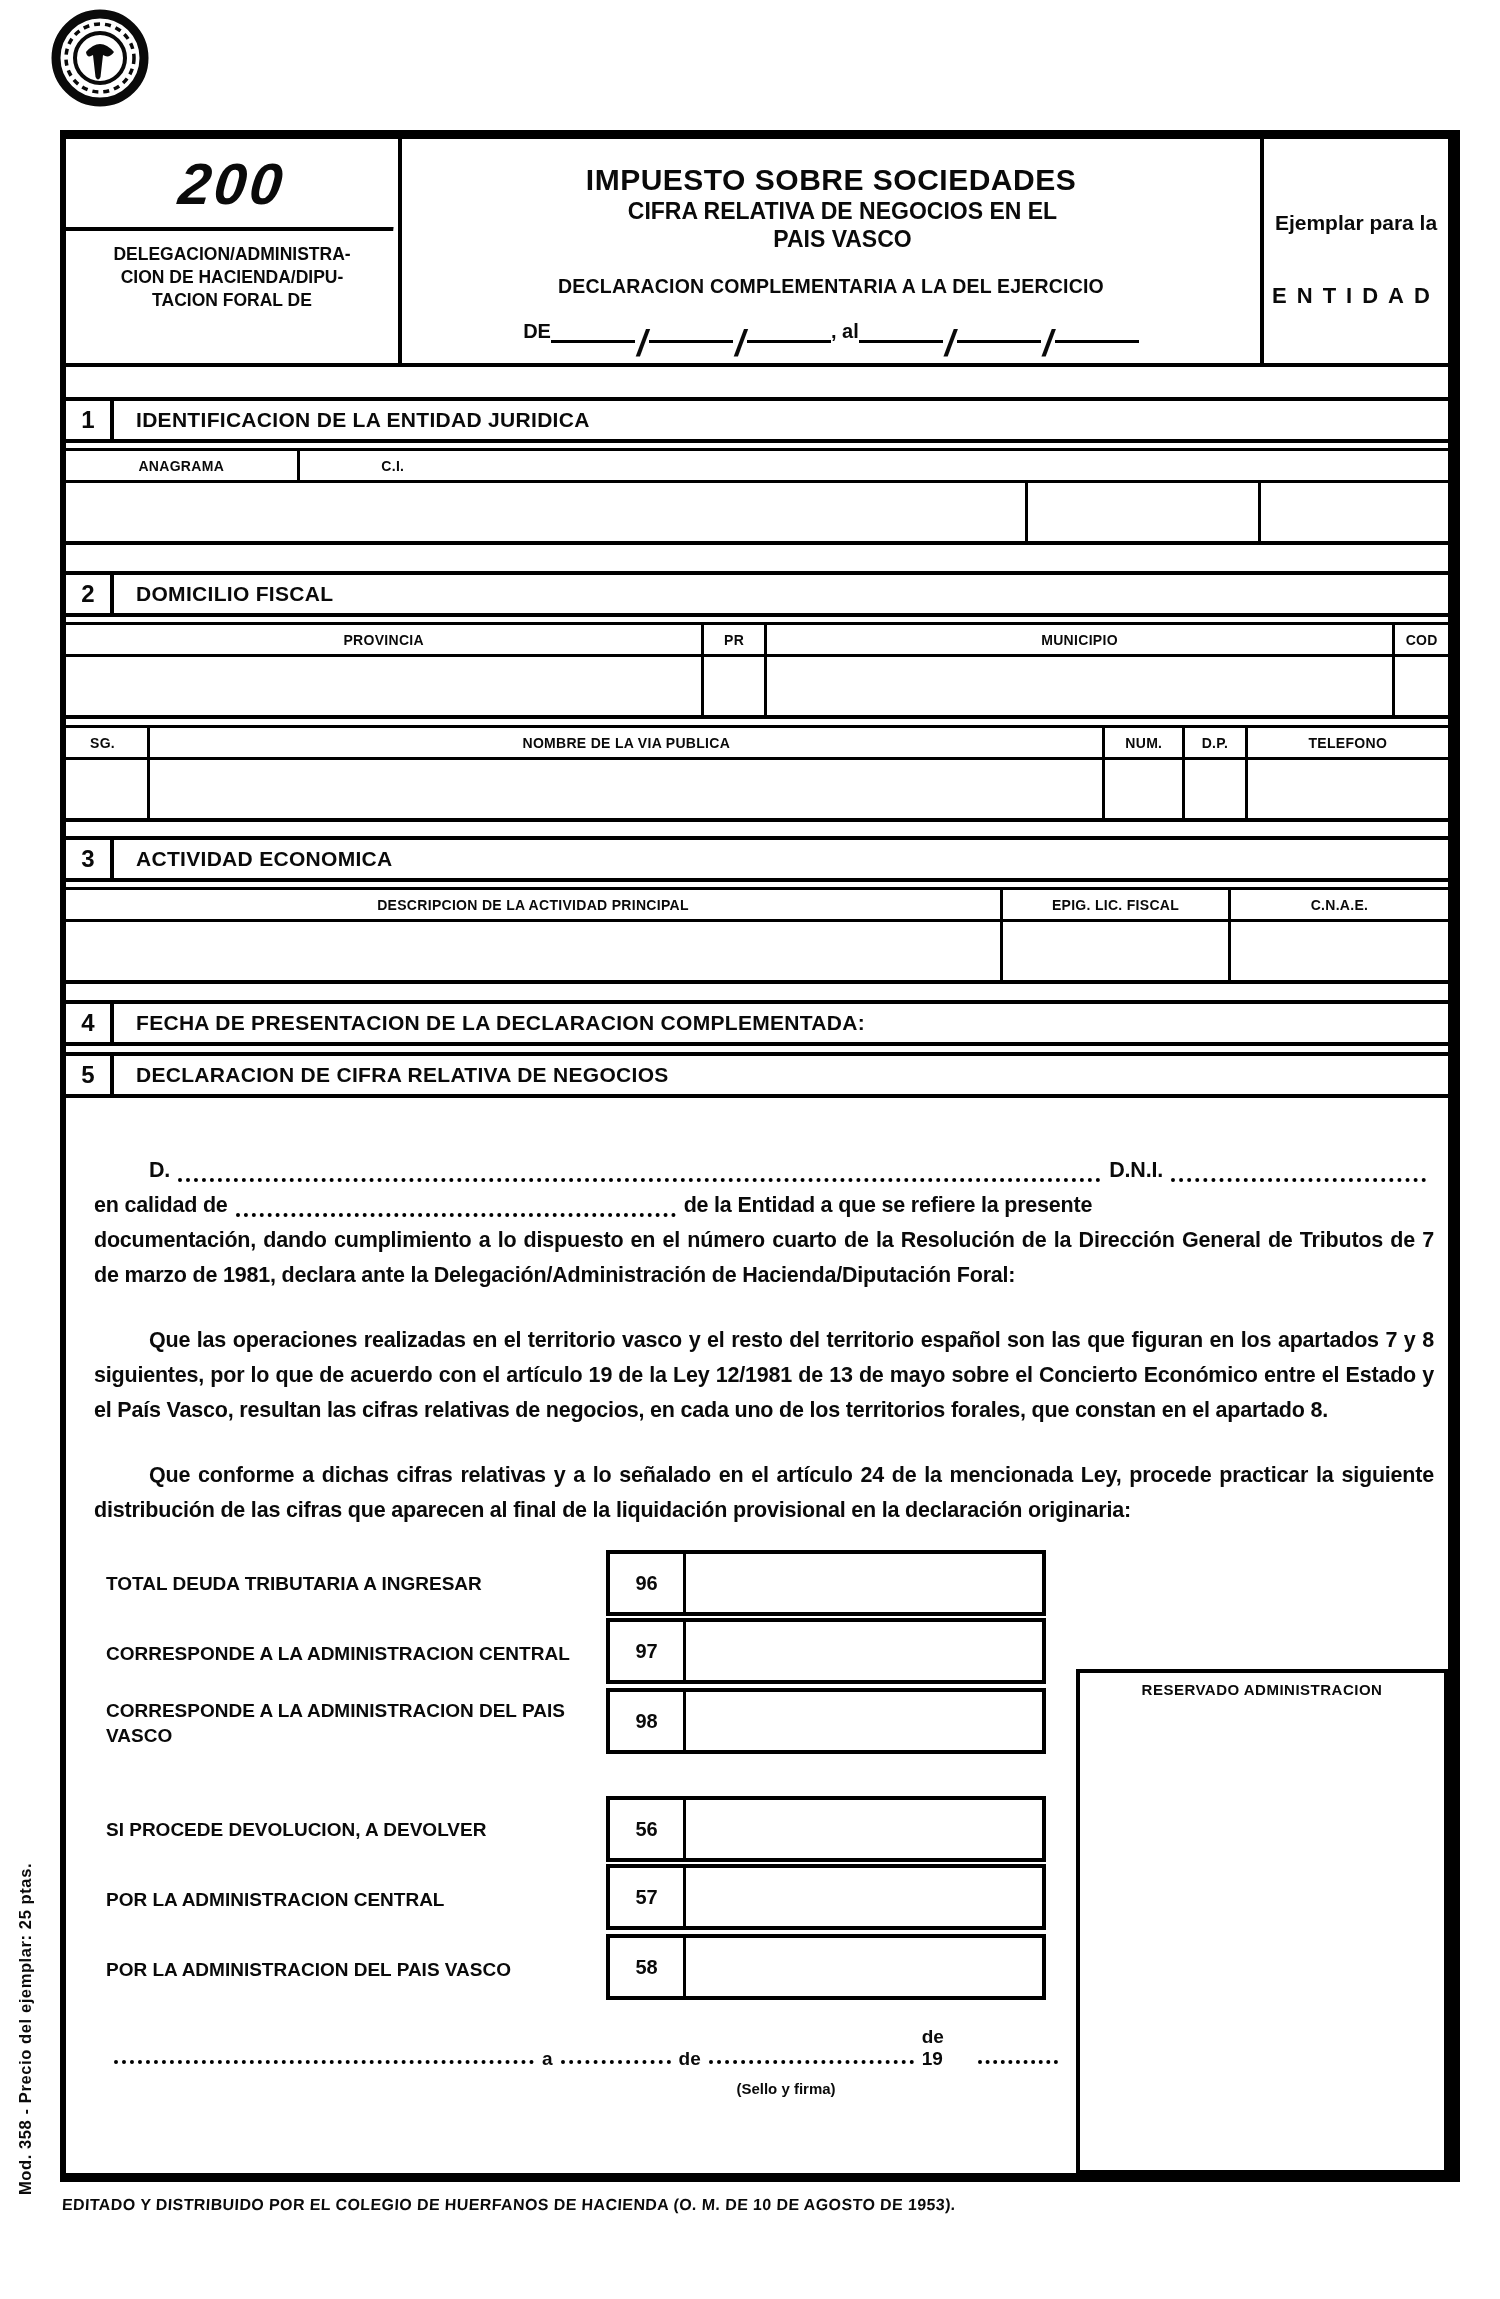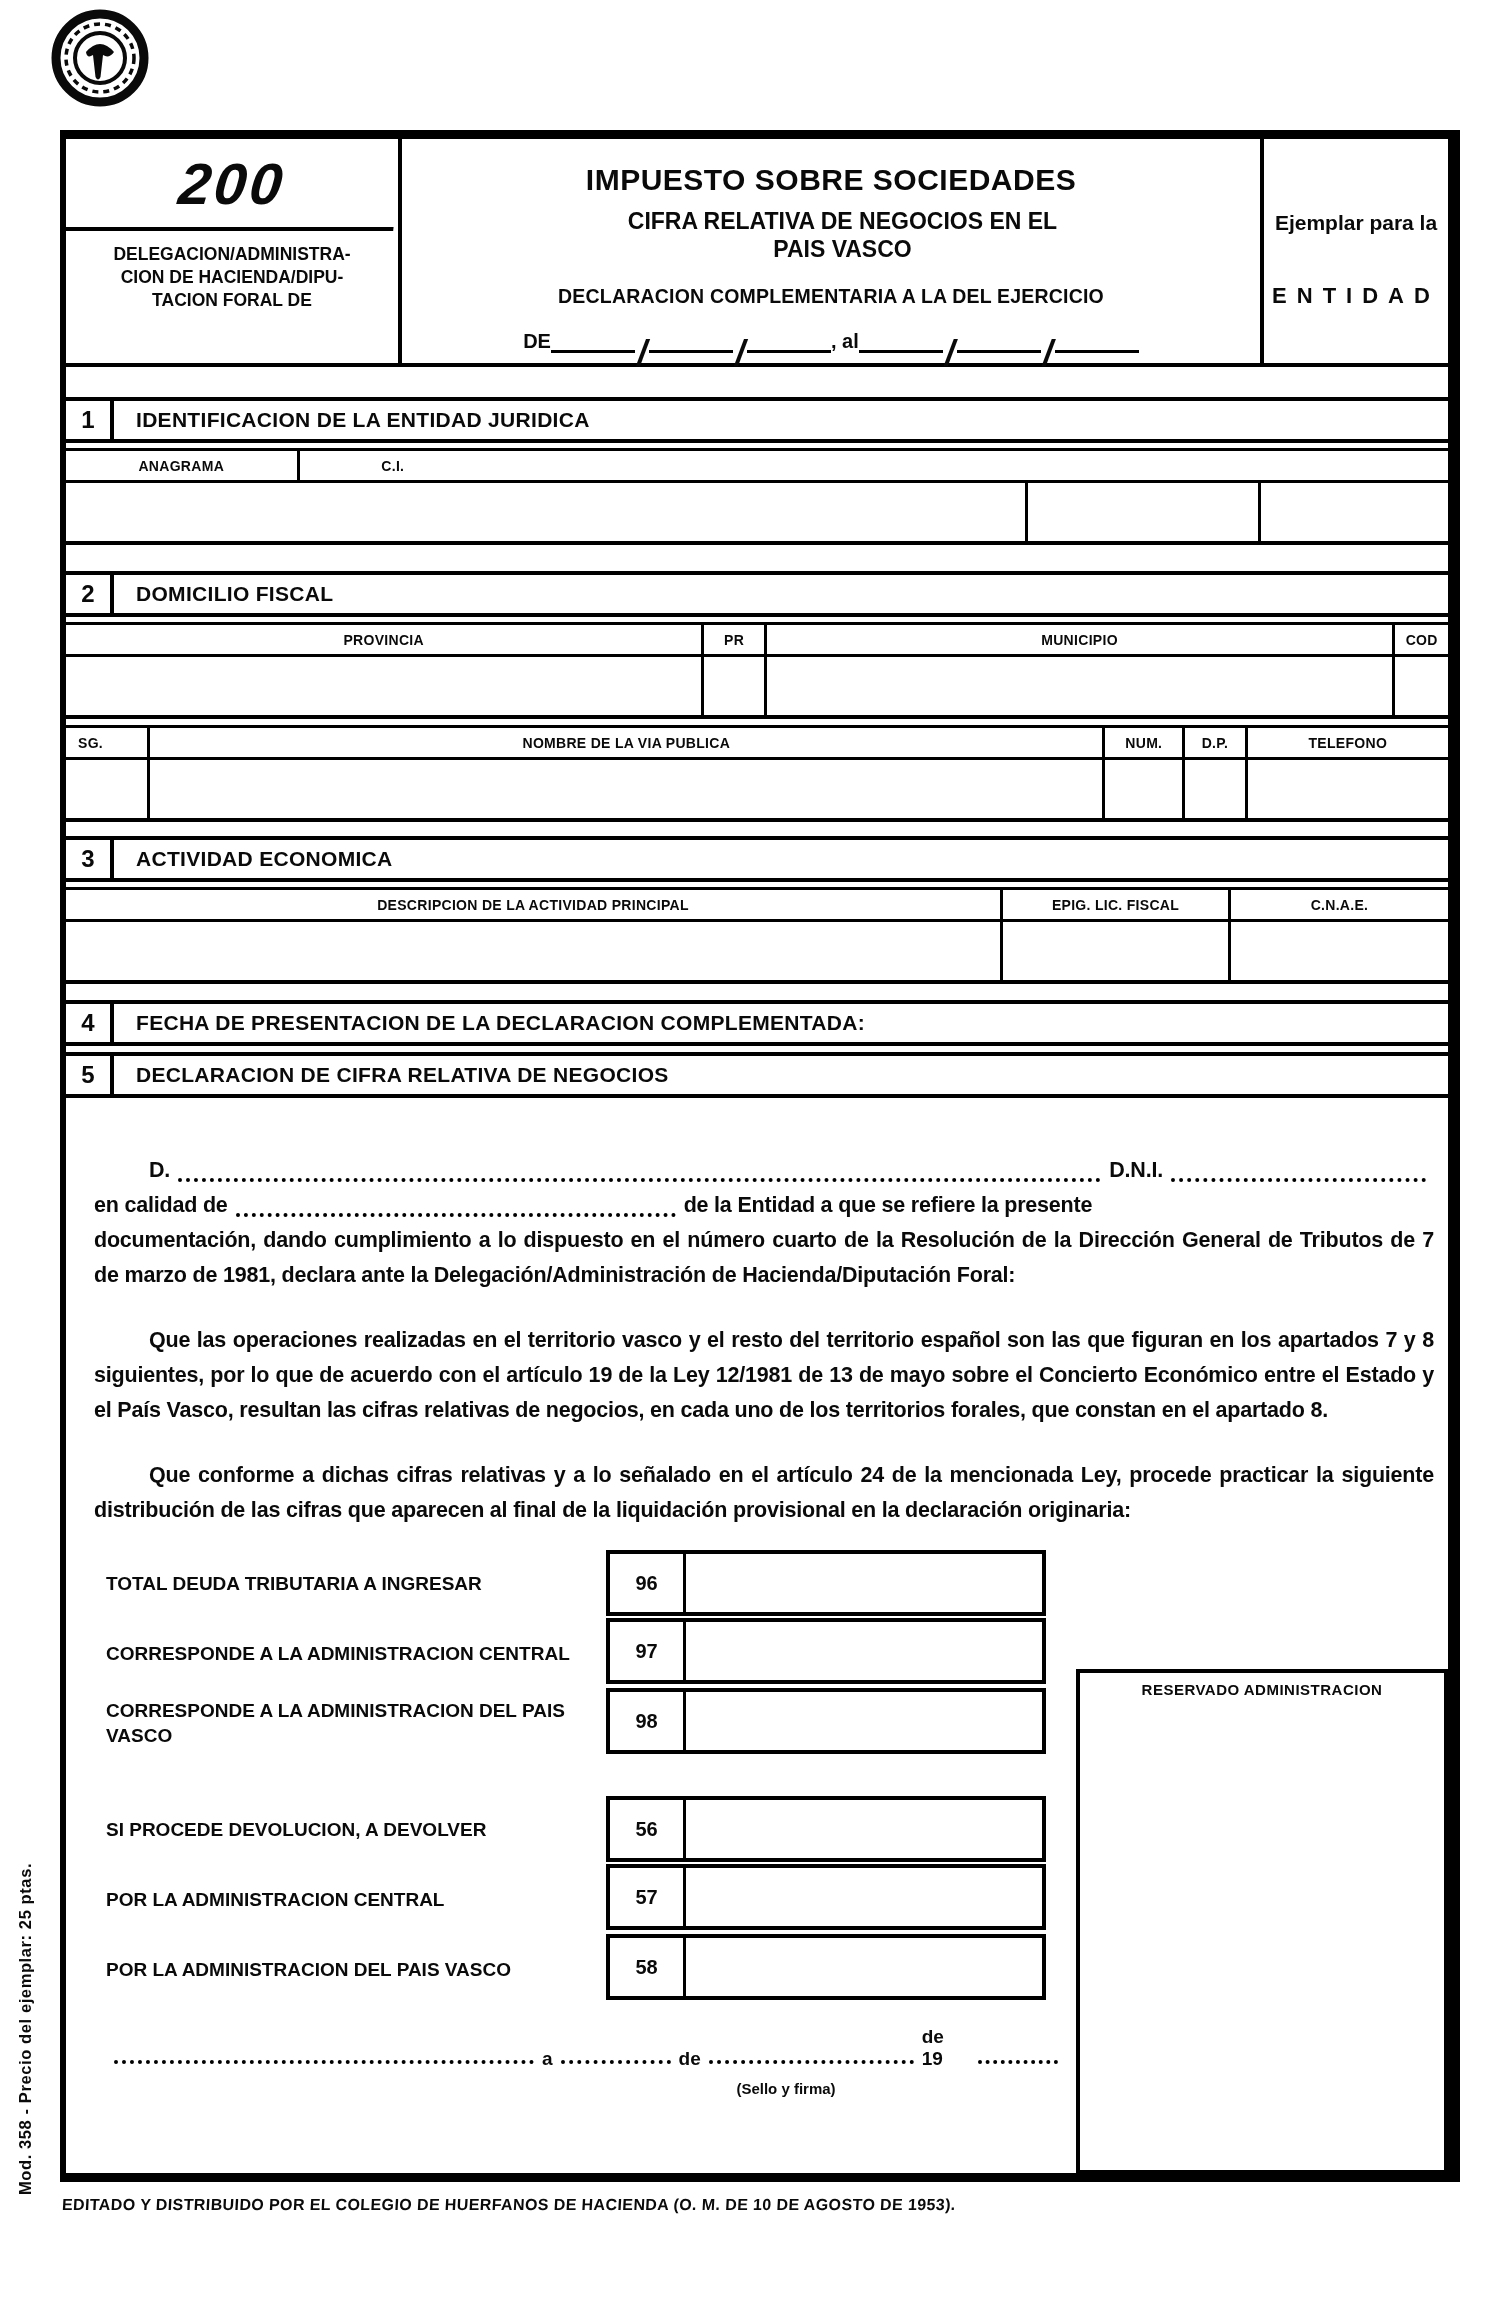--- a/index.html
+++ b/index.html
@@ -16,21 +16,21 @@
 
   
   .hband{display:flex;height:228px;border-bottom:4px solid #000;}
   .h-left{width:336px;border-right:4px solid #000;display:flex;flex-direction:column;}
   .h-num{height:92px;display:flex;align-items:center;justify-content:center;
          border-bottom:4px solid #000;font-style:italic;font-weight:bold;
          font-size:58px;letter-spacing:3px;transform:skewX(-6deg);}
   .h-del{padding-top:12px;text-align:center;font-weight:bold;font-size:17.5px;line-height:23px;}
   .h-center{flex:1;text-align:center;padding-top:24px;}
   .h-title{font-weight:bold;font-size:30px;letter-spacing:0.5px;}
-  .h-sub{font-weight:bold;font-size:23px;margin-top:10px;line-height:28px;padding-left:23px;}
+  .h-sub{font-weight:bold;font-size:23px;line-height:28px;padding-left:23px;}
   .h-decl{font-weight:bold;font-size:19.5px;margin-top:22px;letter-spacing:0.2px;}
   .h-date{margin-top:22px;display:flex;justify-content:center;align-items:flex-end;
           font-weight:bold;font-size:20px;}
   .blank{display:inline-block;border-bottom:3px solid #000;height:22px;}
   .b1{width:84px;} .b2{width:84px;}
   .slash{font-size:36px;font-weight:bold;font-style:italic;line-height:10px;
          position:relative;top:6px;margin:0 2px;}
   .h-right{width:188px;border-left:4px solid #000;text-align:center;padding-top:72px;}
   .h-copy1{font-weight:bold;font-size:21px;}
   .h-copy2{font-weight:bold;font-size:22px;letter-spacing:10px;margin-top:48px;}
@@ -43,21 +43,21 @@
   .sec-title{padding-left:22px;font-weight:bold;font-size:21px;line-height:38px;letter-spacing:0.3px;}
 
   
   .tbl{margin-top:5px;border-top:3px solid #000;border-bottom:4px solid #000;}
   .tbl2{margin-top:6px;}
   .t-head{display:flex;height:32px;border-bottom:3px solid #000;}
   .t-body{display:flex;height:58px;}
   .t-cell{display:flex;align-items:center;justify-content:center;
           font-weight:bold;font-size:14px;letter-spacing:0.3px;border-right:3px solid #000;}
   .t-cell:last-child{border-right:none;}
-  .t-left{justify-content:flex-start;padding-left:12px;}
+  .t-left{justify-content:flex-start;padding-left:24px;}
   .t-field{border-right:3px solid #000;}
   .t-field:last-child{border-right:none;}
   
   .s1c0{width:69.6%;} .s1c1{width:16.9%;} .s1c2{width:13.5%;}
   .s2r1c0{width:46.2%;} .s2r1c1{width:4.5%;} .s2r1c2{width:45.5%;} .s2r1c3{width:3.8%;}
   .s2r2c0{width:6.1%;} .s2r2c1{width:69.1%;} .s2r2c2{width:5.8%;} .s2r2c3{width:4.5%;} .s2r2c4{width:14.5%;}
   .s3c0{width:67.8%;} .s3c1{width:16.5%;} .s3c2{width:15.7%;}
 
   
   .decl-block{padding:55px 14px 0 28px;font-weight:bold;font-size:21.5px;line-height:35px;

